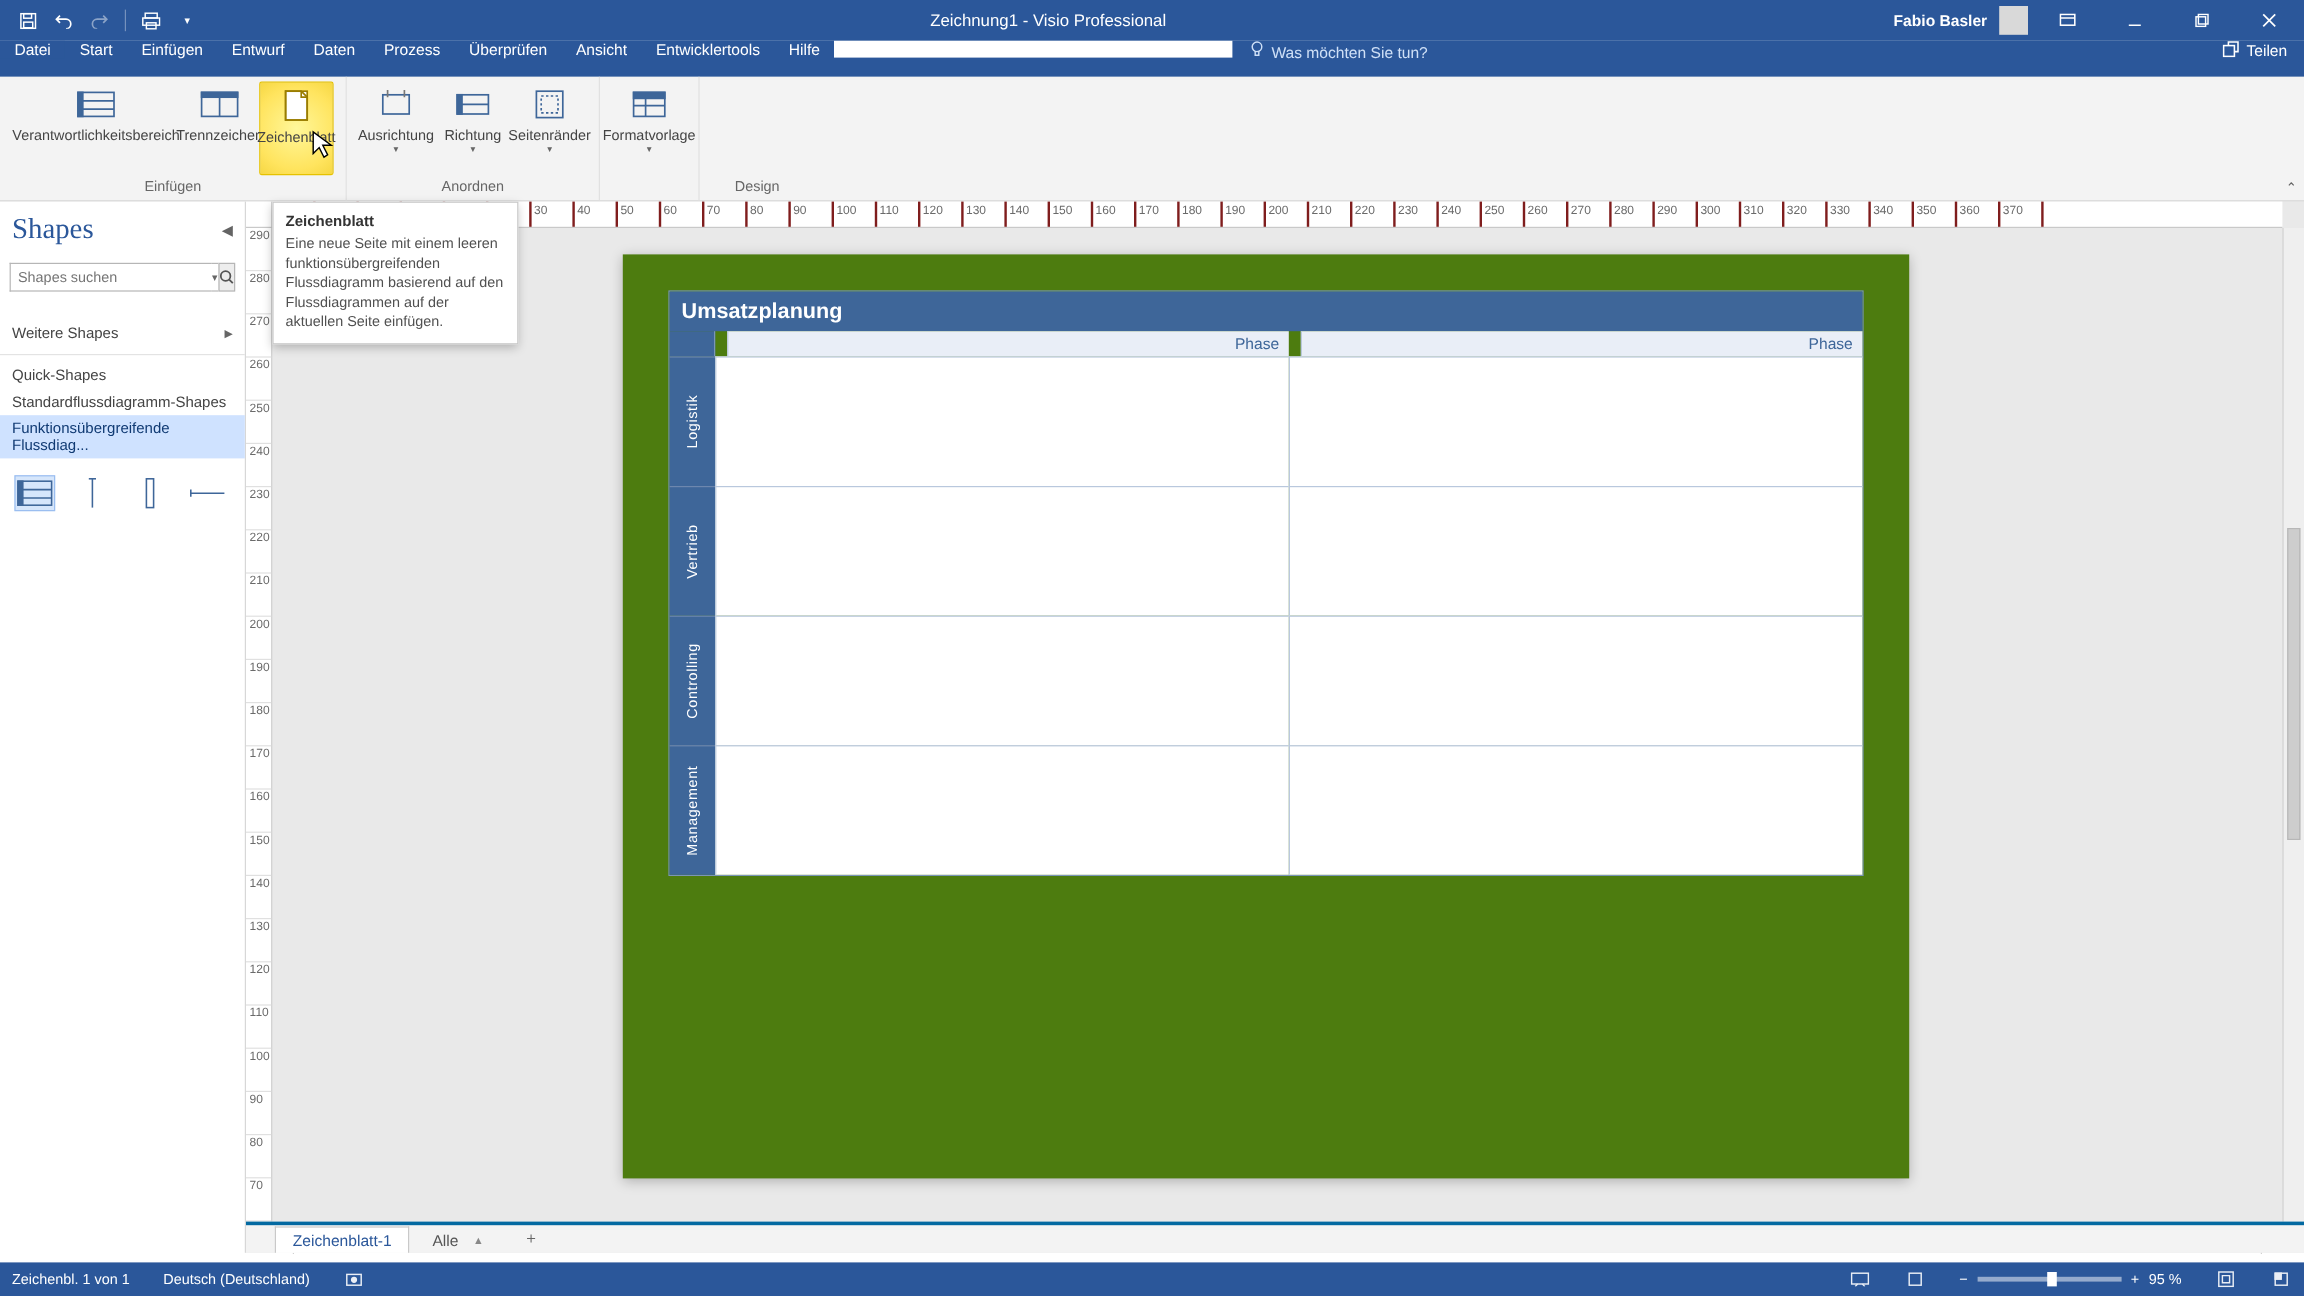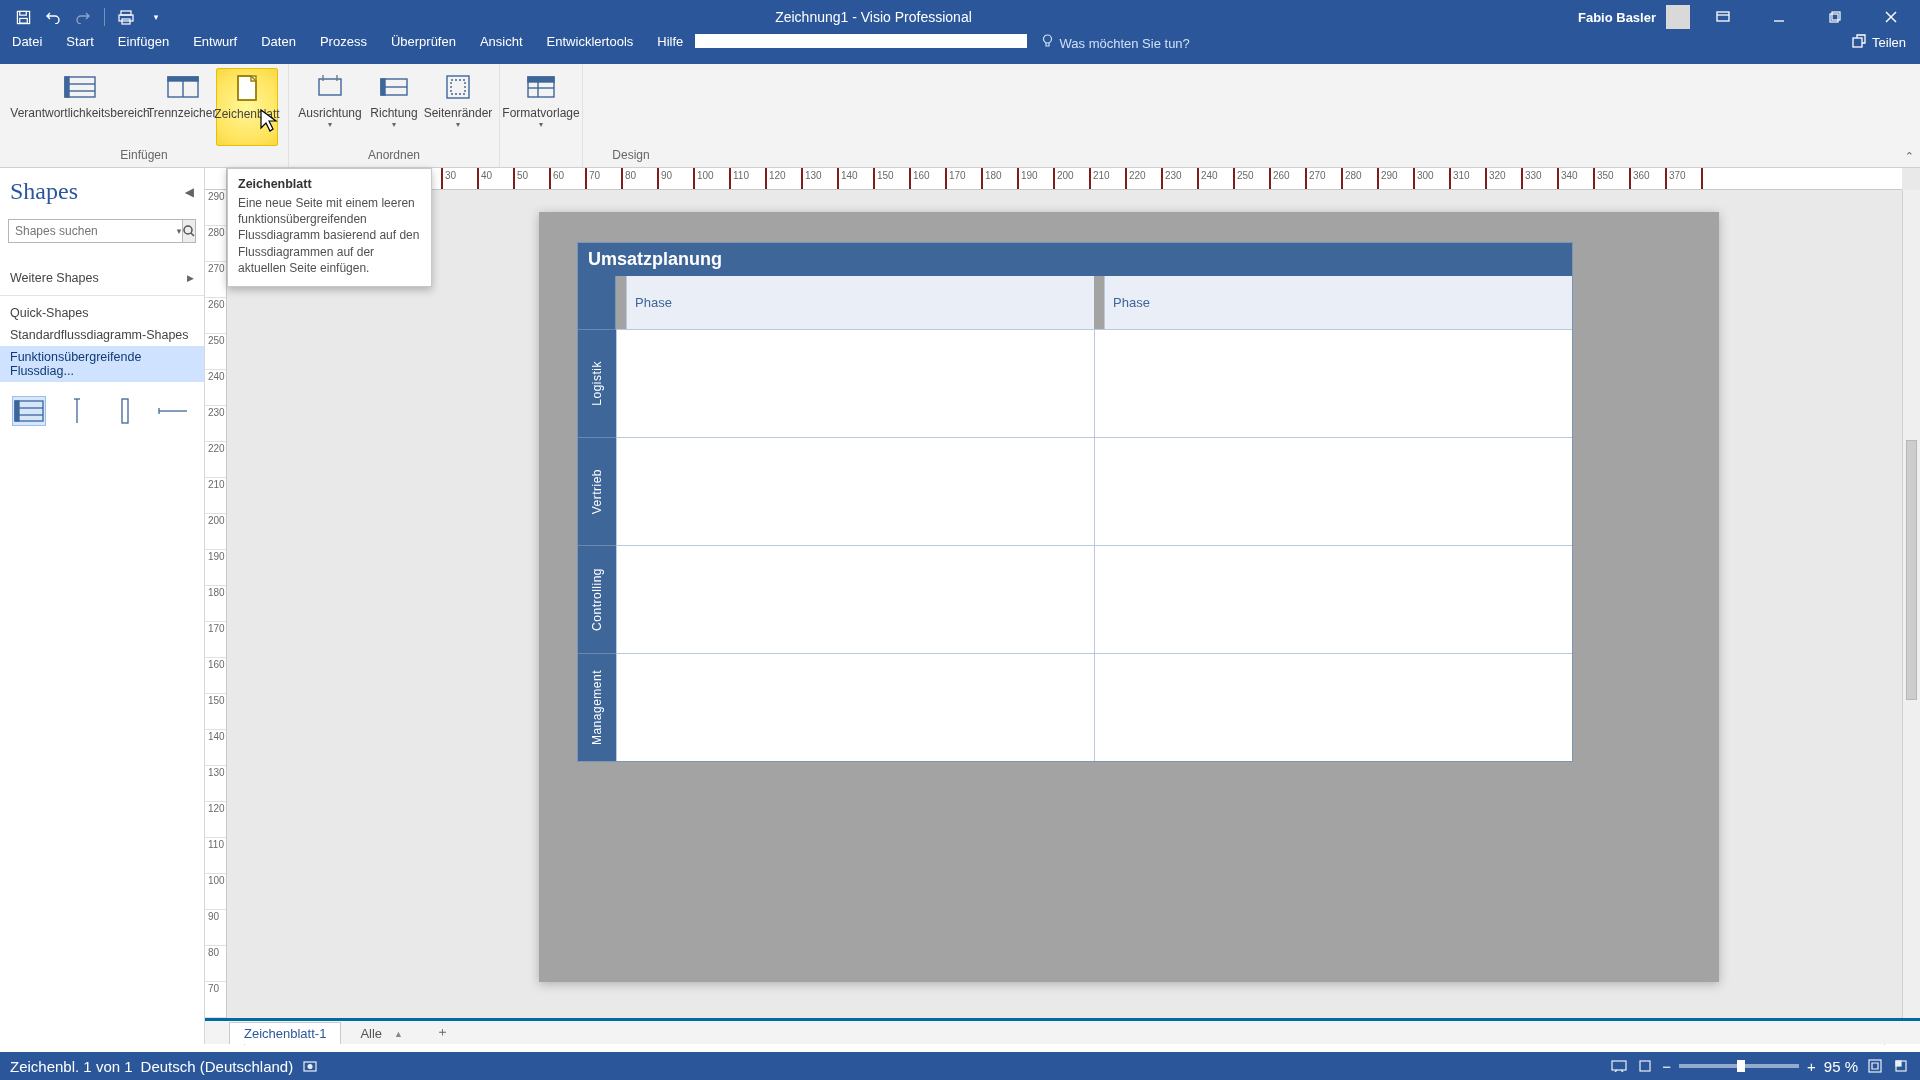--- a/index.html
+++ b/index.html
@@ -83,38 +83,38 @@
 .v-ruler .vtick span { position: absolute; left: 3px; top: 1px; font-size: 10px; color: #6a6a6a; }
 
 .scroll-track-h { position: absolute; left: 22px; right: 18px; bottom: 0; height: 20px; background: #efefef; border-top: 1px solid #d0d0d0; }
 .scroll-thumb-h { position: absolute; left: 390px; width: 900px; top: 3px; height: 13px; background: #cdcdcd; border: 1px solid #b7b7b7; }
 .scroll-arrow { position:absolute; top:0; width:18px; height:20px; display:flex; align-items:center; justify-content:center; color:#555; font-size:11px; }
 .scroll-arrow.l { left:0; border-right:1px solid #d0d0d0;}
 .scroll-arrow.r { right:0; border-left:1px solid #d0d0d0;}
 .scroll-track-v { position:absolute; right:0; top:22px; bottom:20px; width:18px; background:#efefef; border-left:1px solid #d0d0d0; }
 .scroll-thumb-v { position:absolute; top:250px; height:260px; left:3px; width:11px; background:#cdcdcd; border:1px solid #b7b7b7; }
 
-.page { position: absolute; left: 334px; top: 44px; width: 1180px; height: 770px; background: #a3a3a3; box-shadow: 0 2px 10px rgba(0,0,0,.25); }
+.page { position: absolute; left: 314px; top: 44px; width: 1072px; height: 770px; background: #4d7c0f; box-shadow: 0 2px 10px rgba(0,0,0,.25); }
 .cff { position: absolute; left: 38px; top: 30px; width: 996px; border: 1px solid #7a95b8; }
 .cff-title { background: #3e6699; color: #fff; font-size: 18px; font-weight: 600; padding: 6px 10px; }
 .cff-body { display: grid; grid-template-columns: 38px 1fr 1fr; }
 .phase-blank { background:#3e6699; border-right:1px solid #7a95b8; }
-.phase-cell { background: #e9eef7; color: #3e6699; padding: 19px 8px; font-size: 13px; border-left: 1px solid #b9c8dd; margin-left: 10px; }
+.phase-cell { background: #e9eef7; color: #3e6699; text-align: right; padding: 3px 8px; font-size: 13px; border-left: 1px solid #b9c8dd; margin-left: 10px; }
 .lane-hdr { background: #3e6699; color: #fff; font-size: 12px; display:flex; align-items:center; justify-content:center; border-top:1px solid #6d87ae; }
 .lane-hdr span { writing-mode: vertical-rl; transform: rotate(180deg); letter-spacing:.5px; padding: 6px 0;}
 .lane-cell { height: 108px; border-top: 1px solid #b9c8dd; border-left: 1px solid #b9c8dd; background:#fff; }
 
 
 .pagetabs { position: absolute; left: 205px; right: 0; bottom: 36px; height: 26px; background: #f3f3f3; border-top: 3px solid #0369a1; display: flex; align-items: flex-end; gap: 4px; padding-left: 24px; font-size: 13px; }
 .ptab { padding: 3px 14px; background: #fff; border: 1px solid #c9c9c9; border-bottom: none; color: #2b579a; cursor:pointer; }
 .ptab.all { background: transparent; border-color: transparent; color: #555; display:flex; align-items:center; gap:12px; }
 .ptab.add { width: 24px; text-align: center; border: none; background: transparent; color:#646464; }
 
 
-.statusbar { position: absolute; left: 0; right: 0; bottom: 0; height: 28px; background: #2b579a; color: #fff; display: flex; align-items: center; font-size: 15px; padding: 0 10px; gap: 8px; }
+.statusbar { position: absolute; left: 0; right: 0; bottom: 0; height: 28px; background: #2b579a; color: #fff; display: flex; align-items: center; font-size: 12px; padding: 0 10px; gap: 28px; }
 .statusbar .spacer { flex: 1; }
 .zoom { display: flex; align-items: center; gap: 8px; }
 .zslider { width: 120px; height: 4px; background: rgba(255,255,255,.5); position: relative; }
 .zslider .zthumb { position: absolute; left: 58px; top: -4px; width: 8px; height: 12px; background:#fff; }
 .sb-icon { width:18px; height:18px; display:flex; align-items:center; justify-content:center; opacity:.9; }
 </style>
 </head>
 <body>
 
 <div class="titlebar">

